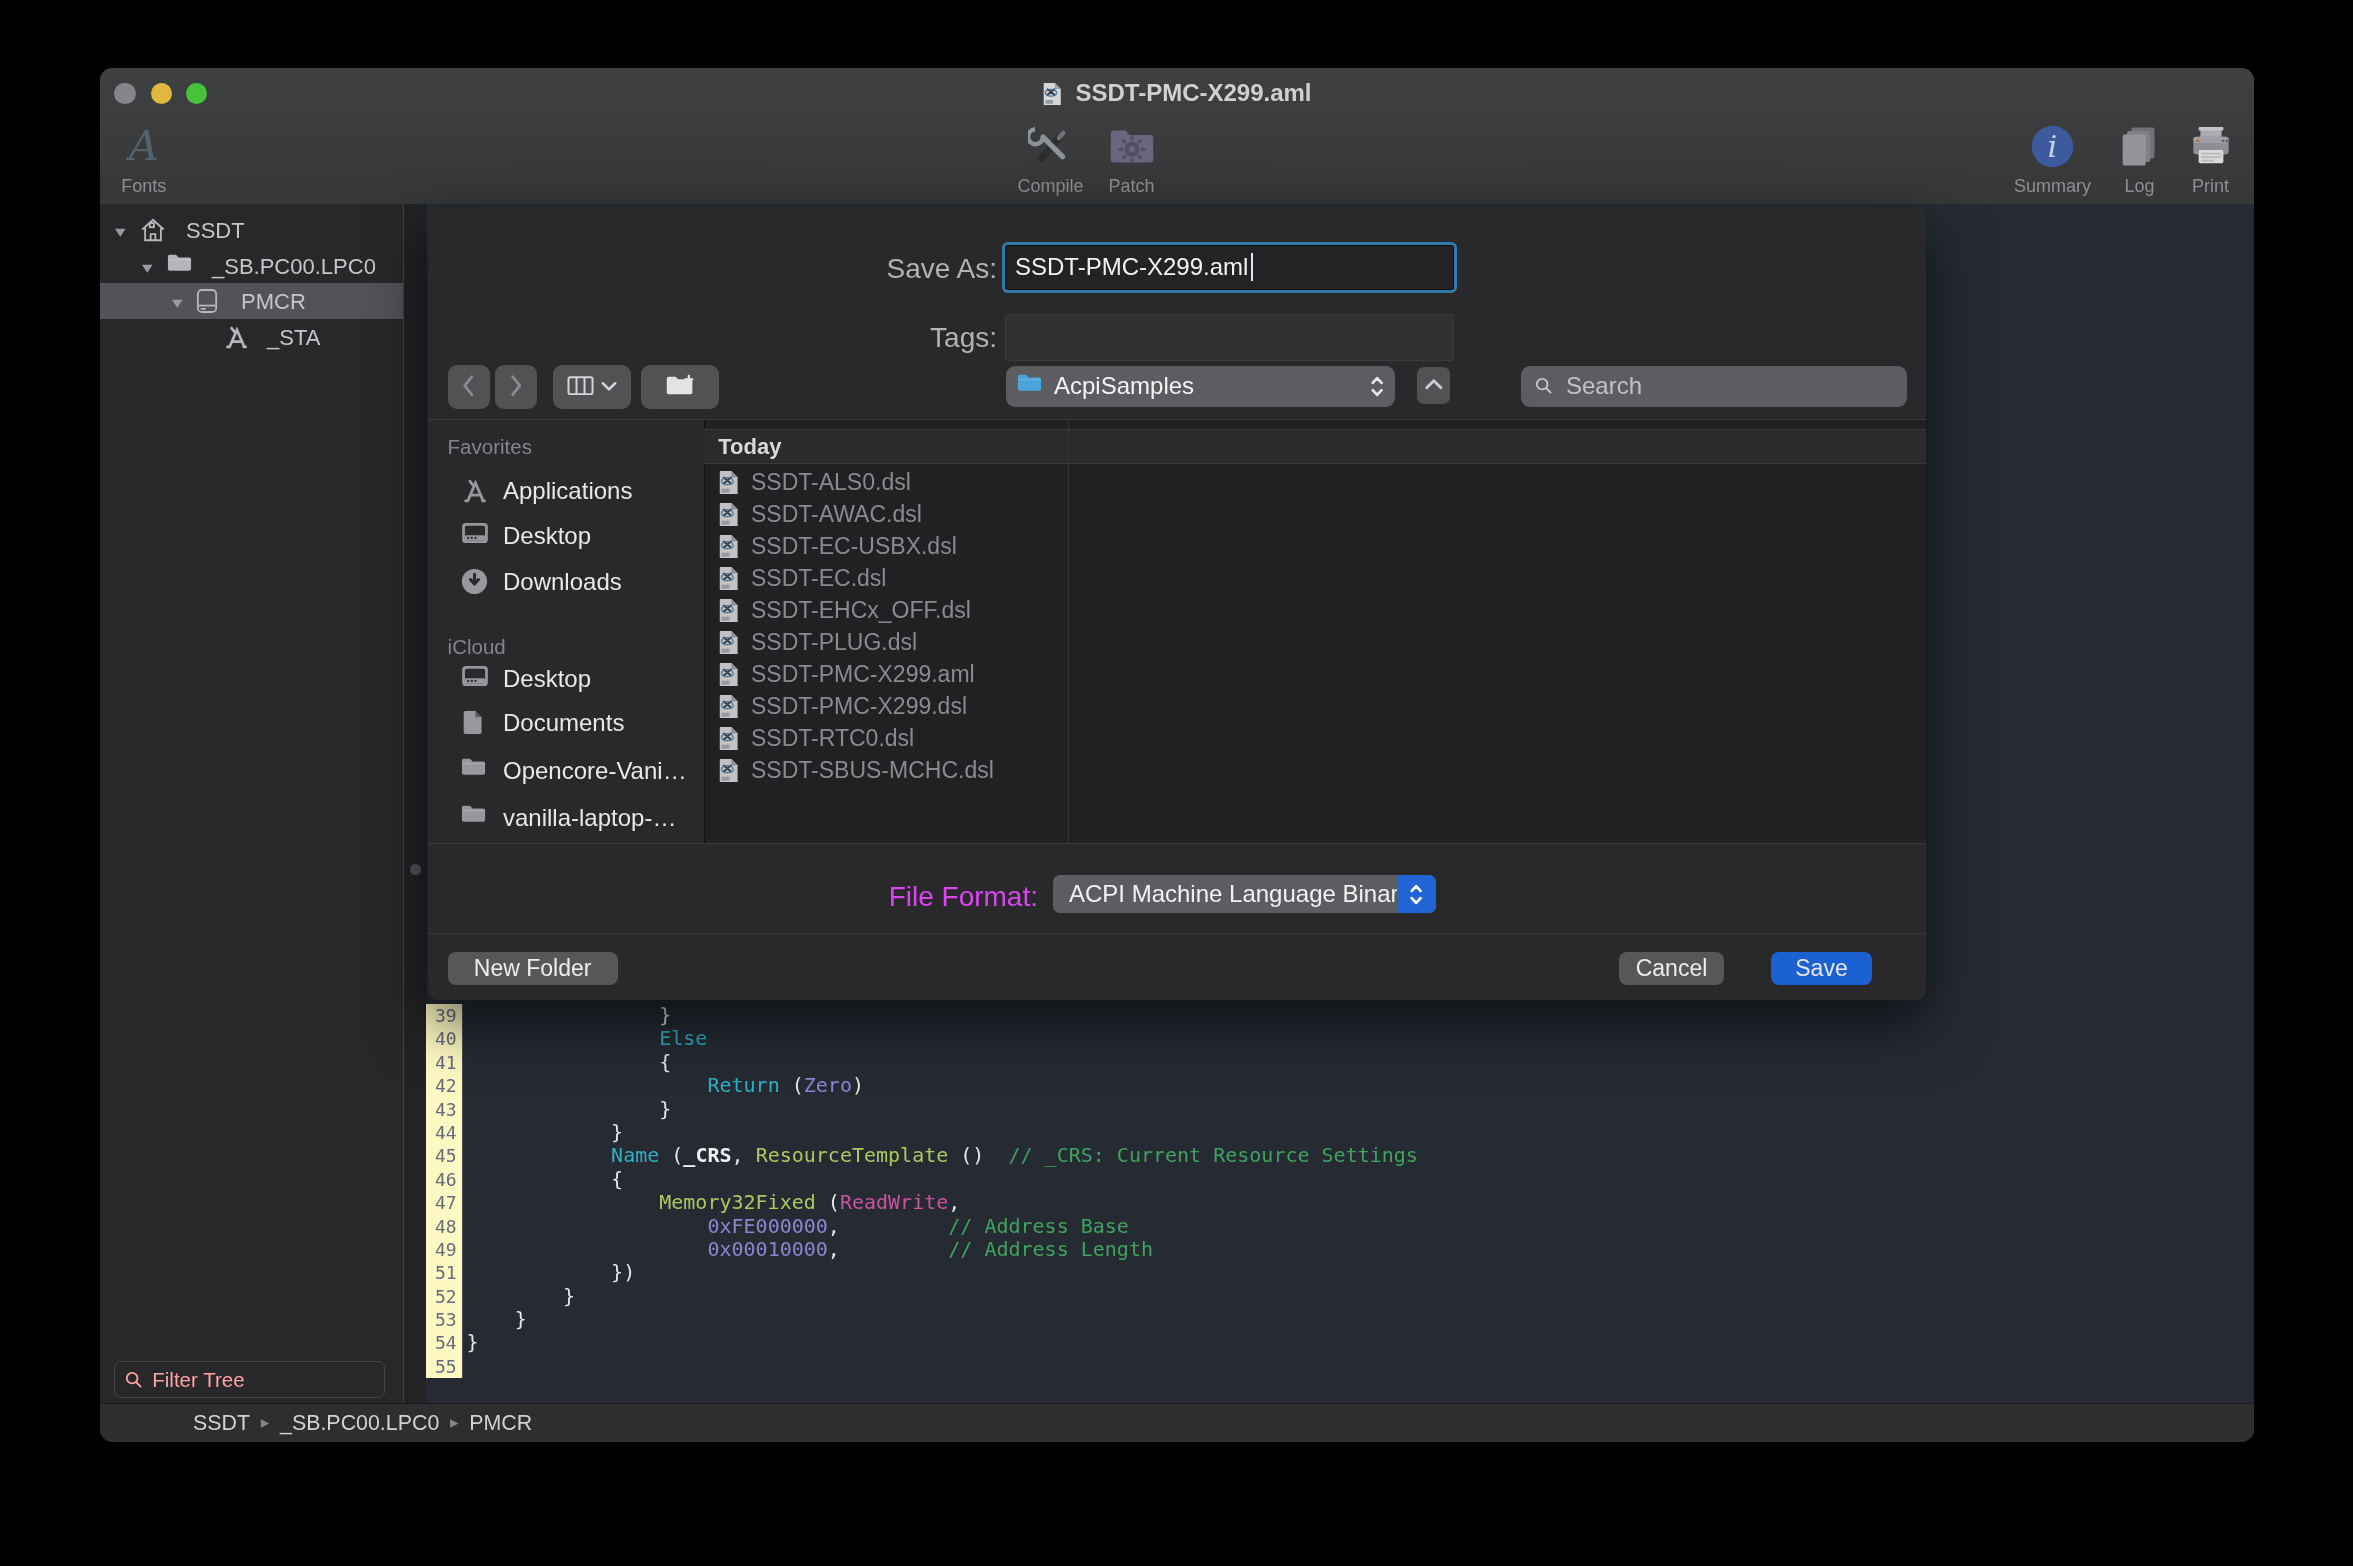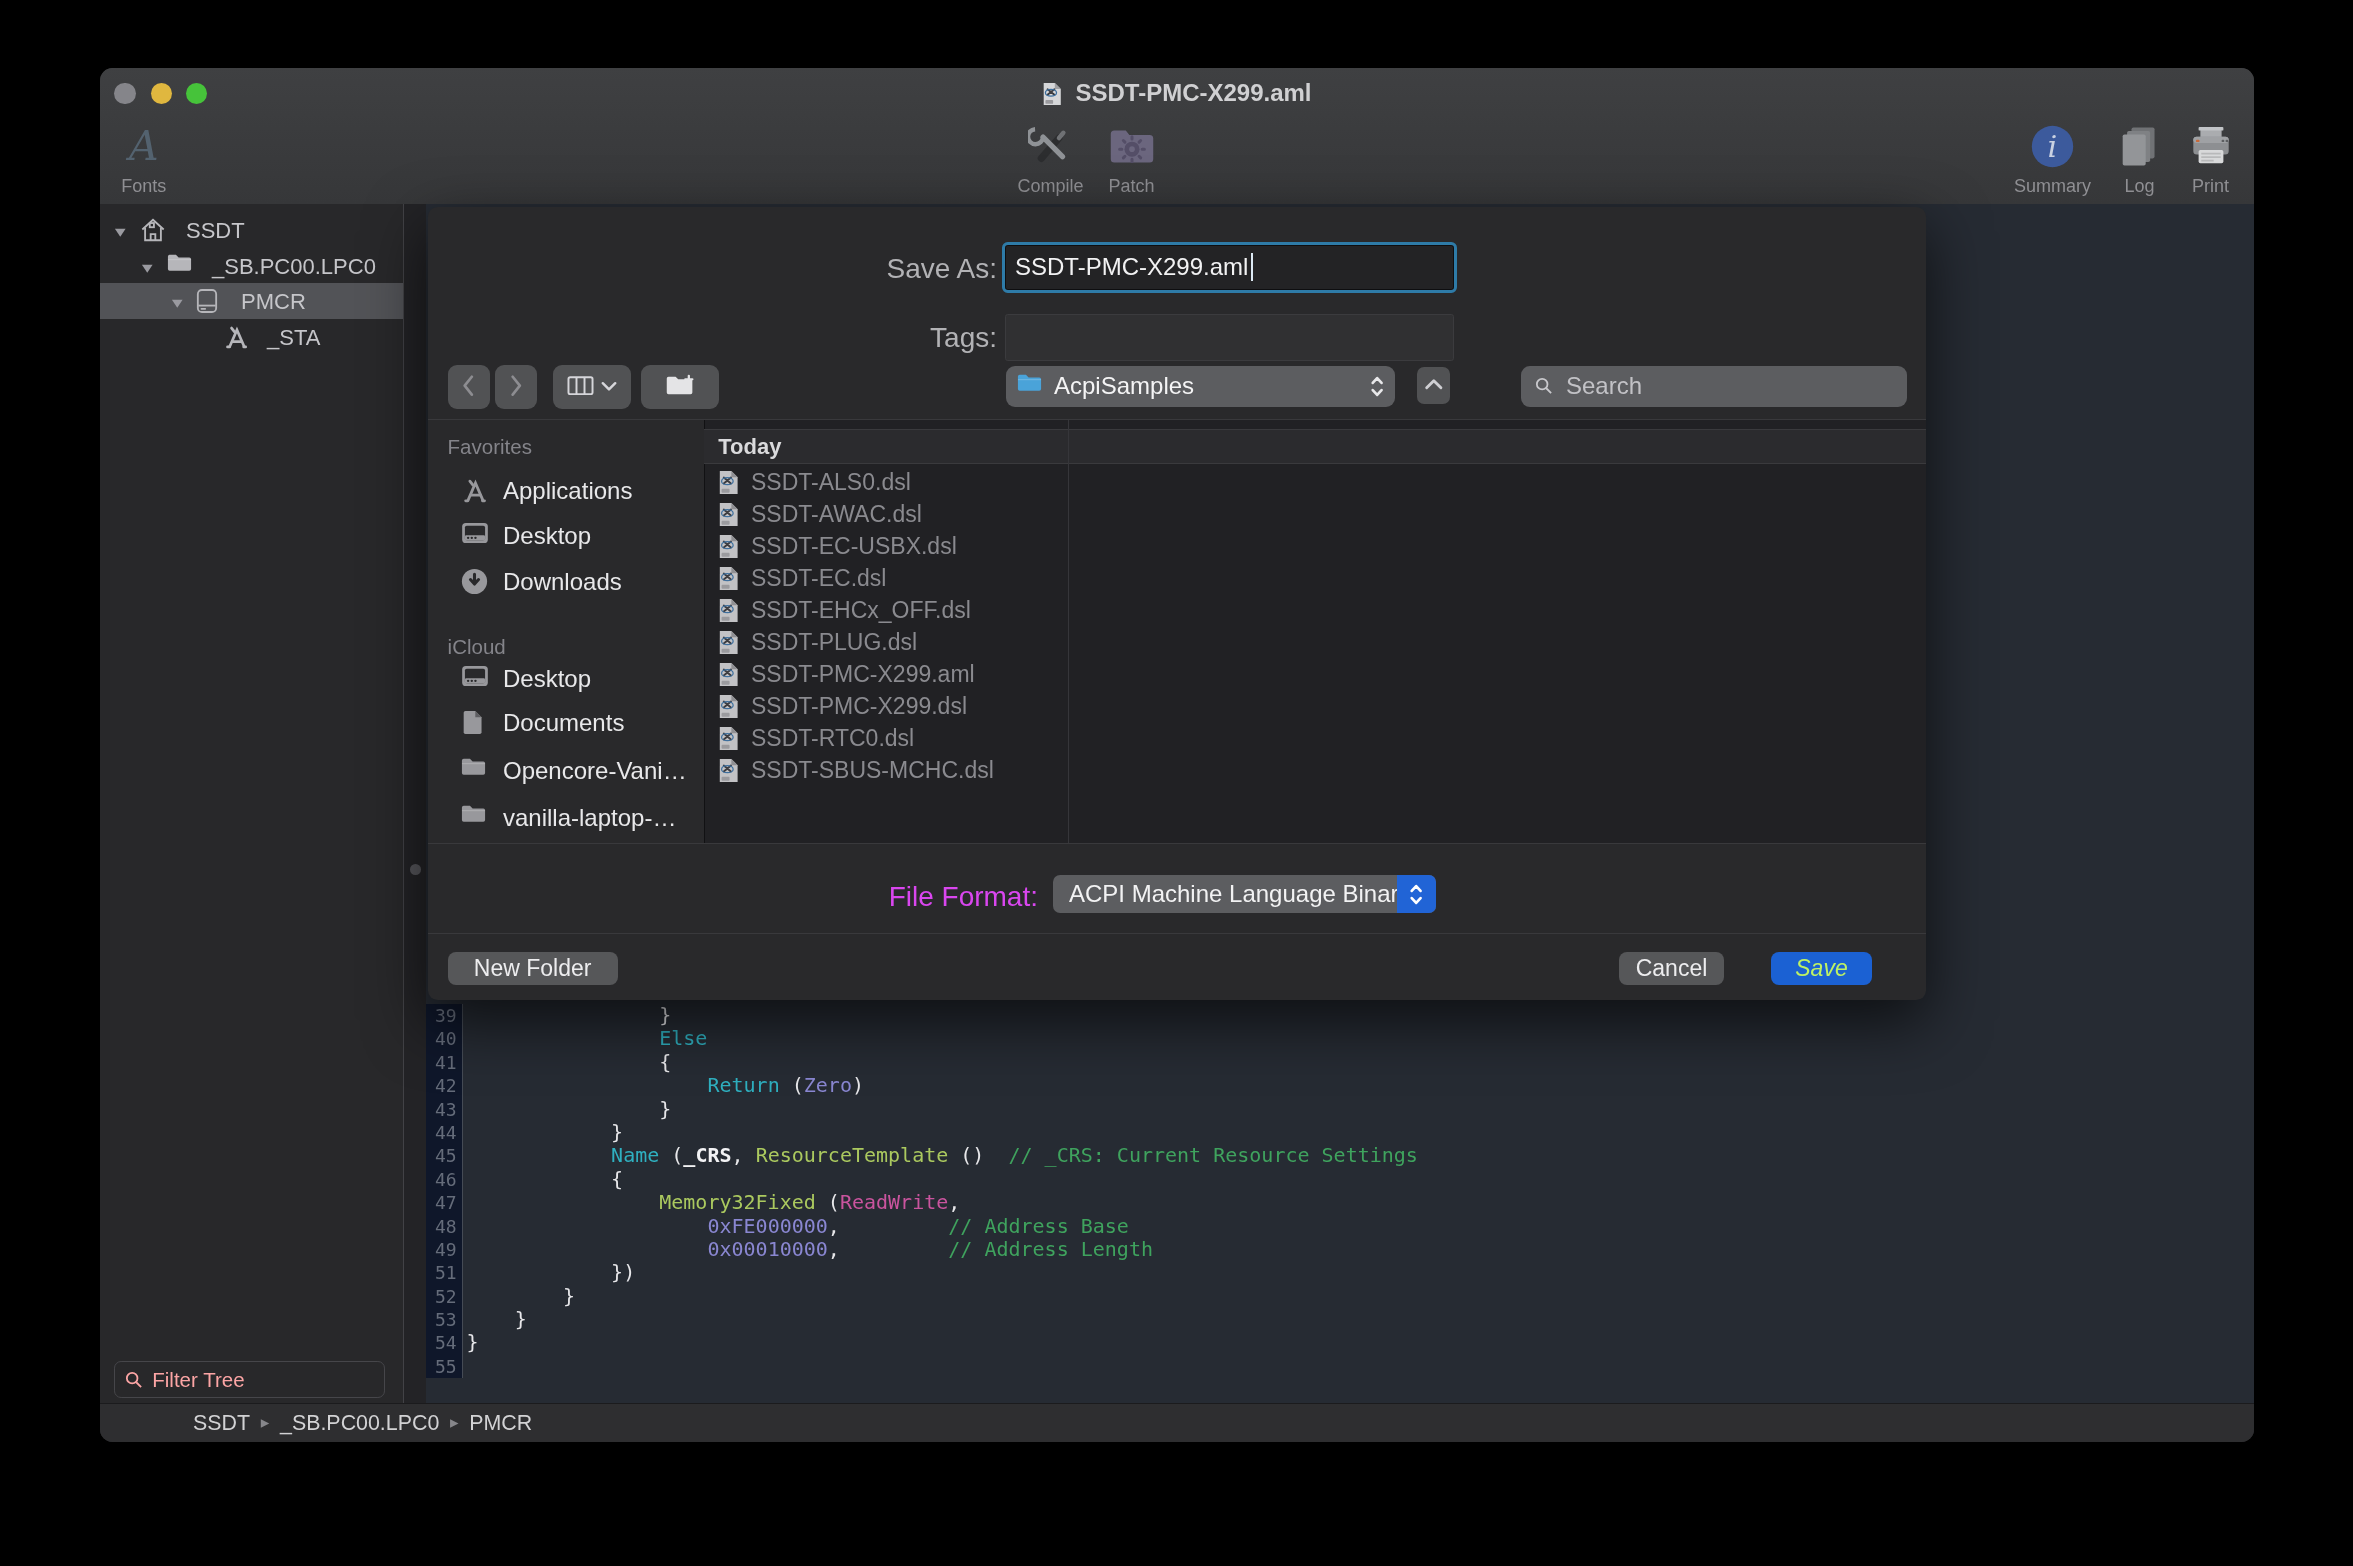--- a/index.html
+++ b/index.html
@@ -23,21 +23,21 @@
   #filter-field{position:absolute;left:14.3px;top:1157px;width:269px;height:35px;border:0.9px solid #46464a;border-radius:7.1px;color:#fca5a5;}
   #filter-field .mg{position:absolute;left:9px;top:8px;}
   #filter-field .ph{position:absolute;left:37px;top:6.2px;font-size:20.5px;}
   
   #splitter{position:absolute;left:303px;top:136px;width:23px;height:1199px;background:#232326;border-left:0.9px solid #424246;border-right:0.9px solid #424246;}
   #splitter .knob{position:absolute;left:6.2px;top:660px;width:10.7px;height:10.7px;border-radius:50%;background:#55555a;}
   
   #editor{position:absolute;left:326px;top:136px;width:1828px;height:1199px;background:#262b33;}
   #codewrap{position:absolute;left:0;top:800px;width:1828px;}
   .cl{display:flex;height:23.4px;}
-  .ln{width:37px;flex:0 0 37px;background:#0f172a;border-right:0.9px solid #454b55;color:#656c7a;font:18px/23.4px "DejaVu Sans Mono",monospace;text-align:right;padding-right:5.3px;box-sizing:border-box;}
+  .ln{width:37px;flex:0 0 37px;background:#fef9c3;border-right:0.9px solid #454b55;color:#656c7a;font:18px/23.4px "DejaVu Sans Mono",monospace;text-align:right;padding-right:5.3px;box-sizing:border-box;}
   .lc{font:20px/23.4px "DejaVu Sans Mono",monospace;white-space:pre;padding-left:3.6px;color:#e7e7ea;}
   .lc .p{color:#e7e7ea}.lc .k{color:#2fb0c0}.lc .f{color:#abc95f}.lc .n{color:#8a87d2}.lc .a{color:#c9549e}.lc .c{color:#3fa35e}.lc .b{color:#f2f2f4;font-weight:bold}
   
   #statusbar{position:absolute;left:0;top:1335px;width:2154px;height:38px;background:#2e2e30;border-top:0.9px solid #1b1b1d;}
   #crumbs{position:absolute;left:93px;top:7.1px;font-size:21.4px;color:#d2d2d4;}
   #crumbs .sep{color:#86868a;font-size:17px;margin:0 10.7px;vertical-align:1.8px;}
   
   #sheet{position:absolute;left:328px;top:139px;width:1498px;height:793px;background:#29292b;border-radius:9.8px;box-shadow:0 22px 62px rgba(0,0,0,.65);z-index:5;}
   .dlabel{position:absolute;text-align:right;font-size:28px;color:#b2b2b5;}
   #saveas-field{position:absolute;left:577px;top:38px;width:447px;height:43px;background:#232325;border:0.9px solid #0e0e10;border-radius:2.7px;outline:3.6px solid #2e7ba8;}
@@ -65,21 +65,21 @@
   #coldiv{position:absolute;left:640px;top:0;width:0.9px;height:423px;background:#36363a;}
   #filelist{position:absolute;left:276px;top:46px;width:363px;}
   .frow{position:relative;height:32px;}
   .frow .fic{position:absolute;left:14.3px;top:3.6px;}
   .frow .flb{position:absolute;left:47px;top:2.7px;font-size:23px;color:#8a8a8f;white-space:nowrap;}
   #format-popup{position:absolute;left:625px;top:668px;width:383px;height:38px;background:#5c5d60;border-radius:7.1px;color:#f2f2f3;}
   #format-popup .lb{position:absolute;left:16px;top:4.5px;font-size:24px;white-space:nowrap;}
   #format-popup .cap{position:absolute;right:0;top:0;width:39px;height:38px;background:#2164d6;border-radius:0 7.1px 7.1px 0;display:flex;align-items:center;justify-content:center;color:#fff;}
   #btm-divider{position:absolute;left:0;top:726px;width:1498px;height:0.9px;background:#39393c;}
   .pbtn{position:absolute;top:745px;height:33px;border-radius:8px;background:#565759;color:#ededef;font-size:23px;display:flex;align-items:center;justify-content:center;}
-  .pbtn.primary{background:#1b61d3;color:#bef264;font-style:italic;}
+  .pbtn.primary{background:#1b61d3;color:#e5e5e5;}
 </style>
 </head>
 <body>
 
 <div id="window">
 
   <div id="titlebar">
     <span class="light" style="left:14.3px;background:#85858a"></span>
     <span class="light" style="left:51px;background:#e0b73f"></span>
     <span class="light" style="left:86px;background:#46c33a"></span>

